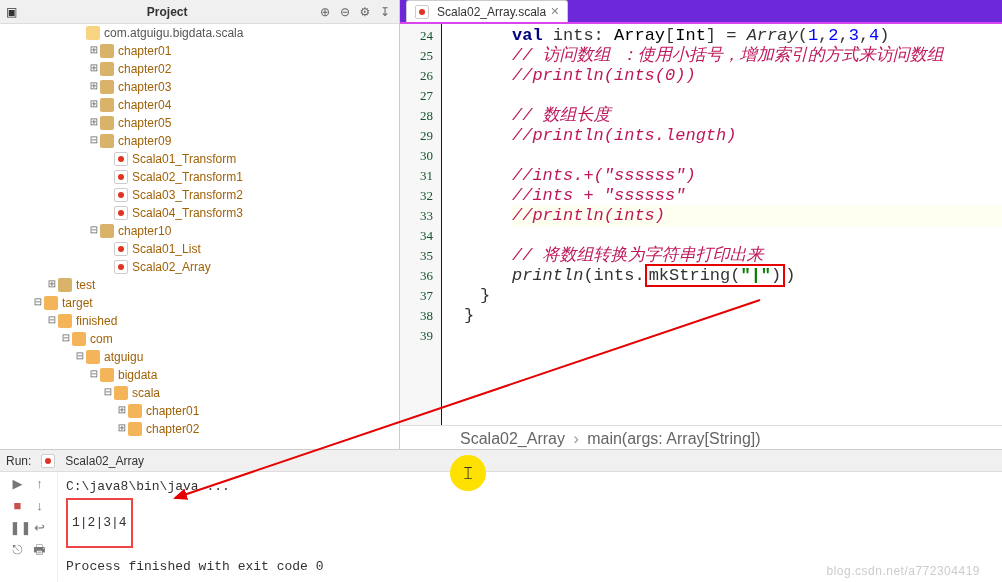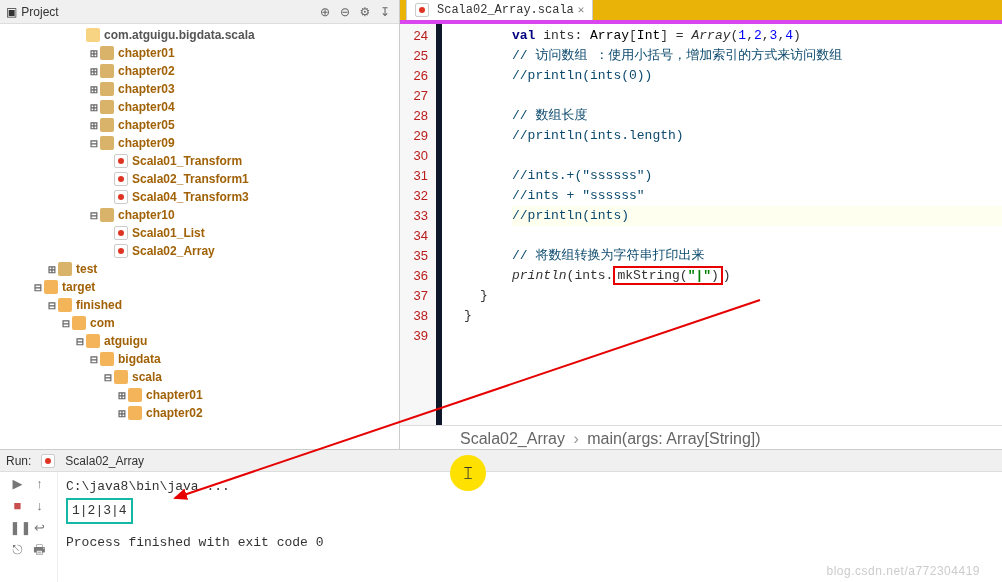--- a/index.html
+++ b/index.html
@@ -29,44 +29,44 @@
     height: 24px;
     background: #f0f0f0;
     border-bottom: 1px solid #ddd;
     display: flex;
     align-items: center;
     padding: 0 6px;
     gap: 4px;
   }
   .sidebar-header .title {
     flex: 1;
-    font-weight: normal;
+    font-weight: bold;
+    text-align: center;
   }
   .sidebar-header .tool-icon {
     width: 16px;
     height: 16px;
     color: #666;
     cursor: pointer;
     text-align: center;
     line-height: 16px;
   }
   .tree {
     flex: 1;
     overflow: auto;
     padding: 2px 0;
     font-size: 12px;
   }
   .tree-row {
     display: flex;
-    align-items: center;
+    align-items: flex-start;
     height: 18px;
     padding-left: 4px;
     white-space: nowrap;
     cursor: pointer;
-    font-weight: bold;
   }
   .indent { display: inline-block; }
   .expander {
     width: 12px;
     display: inline-block;
     text-align: center;
     color: #666;
     font-size: 10px;
     user-select: none;
   }
@@ -96,25 +96,24 @@
   .tree-label { color: #a16207; }
   .tree-label.pkg { color: #555; }
 
   .editor-area {
     flex: 1;
     display: flex;
     flex-direction: column;
   }
   .tab-bar {
     height: 24px;
-    background: #eab308;
-    border-bottom: 4px solid #d946ef;
+    background: #6d28d9;
+    border-bottom: 2px solid #d946ef;
     display: flex;
     align-items: flex-end;
-    font-family: Liberation Mono, monospace;
   }
   .tab {
     height: 22px;
     border: 1px solid #ccc;
     border-bottom: none;
     background: #fff;
     padding: 0 8px;
     margin-left: 6px;
     display: flex;
     align-items: center;
@@ -128,44 +127,44 @@
     font-size: 11px;
   }
   .code-area {
     flex: 1;
     display: flex;
     overflow: hidden;
   }
   .gutter {
     width: 42px;
     background: #f7f7f7;
-    border-right: 6px solid #0f172a;
+    border-right: 1px solid #0f172a;
     text-align: right;
-    color: #b91c1c;
-    font-family: Liberation Sans, sans-serif;
+    color: #14532d;
+    font-family: Liberation Serif, serif;
     font-size: 13px;
     padding-right: 8px;
     line-height: 20px;
     padding-top: 2px;
   }
   .code {
     flex: 1;
     font-family: Consolas, "Courier New", monospace;
-    font-size: 13px;
+    font-size: 17px;
     line-height: 20px;
     padding: 2px 0 0 70px;
     white-space: pre;
     position: relative;
   }
   .code-line.hl { background: #fffff0; }
   .kw { color: #000080; font-weight: bold; }
   .type { color: #000; }
   .num { color: #0000ff; }
   .str { color: #008000; font-weight: bold; }
-  .cm { color: #0c4a6e; }
+  .cm { color: #be185d; font-style: italic; }
   .call { font-style: italic; }
   .redbox {
     border: 2px solid #e60000;
     padding: 0 2px;
   }
   .breadcrumb {
     height: 24px;
     border-top: 1px solid #ddd;
     padding: 4px 60px;
     color: #666;
@@ -213,23 +212,23 @@
   .console {
     flex: 1;
     font-family: Consolas, "Courier New", monospace;
     font-size: 13px;
     line-height: 22px;
     padding: 4px 8px;
     color: #333;
     position: relative;
   }
   .console .outbox {
-    border: 2px solid #14b8a6;
+    border: 2px solid #ef4444;
     display: inline-block;
-    padding: 0 4px;
+    padding: 12px 4px;
   }
   .caret-circle {
     position: absolute;
     width: 36px; height: 36px;
     background: #ffe100;
     border-radius: 50%;
     left: 450px;
     top: 455px;
     display: flex;
     align-items: center;
@@ -314,20 +313,26 @@
           <span class="indent" style="width: 98px;"></span>
           <span class="expander"></span>
           <span class="tree-icon icon-scala"></span>
           <span class="tree-label">Scala01_Transform</span>
         </div>
         <div class="tree-row">
           <span class="indent" style="width: 98px;"></span>
           <span class="expander"></span>
           <span class="tree-icon icon-scala"></span>
           <span class="tree-label">Scala02_Transform1</span>
+        </div>
+        <div class="tree-row">
+          <span class="indent" style="width: 98px;"></span>
+          <span class="expander"></span>
+          <span class="tree-icon icon-scala"></span>
+          <span class="tree-label">Scala03_Transform2</span>
         </div>
         <div class="tree-row">
           <span class="indent" style="width: 98px;"></span>
           <span class="expander"></span>
           <span class="tree-icon icon-scala"></span>
           <span class="tree-label">Scala04_Transform3</span>
         </div>
         <div class="tree-row">
           <span class="indent" style="width: 84px;"></span>
           <span class="expander">⊟</span>

